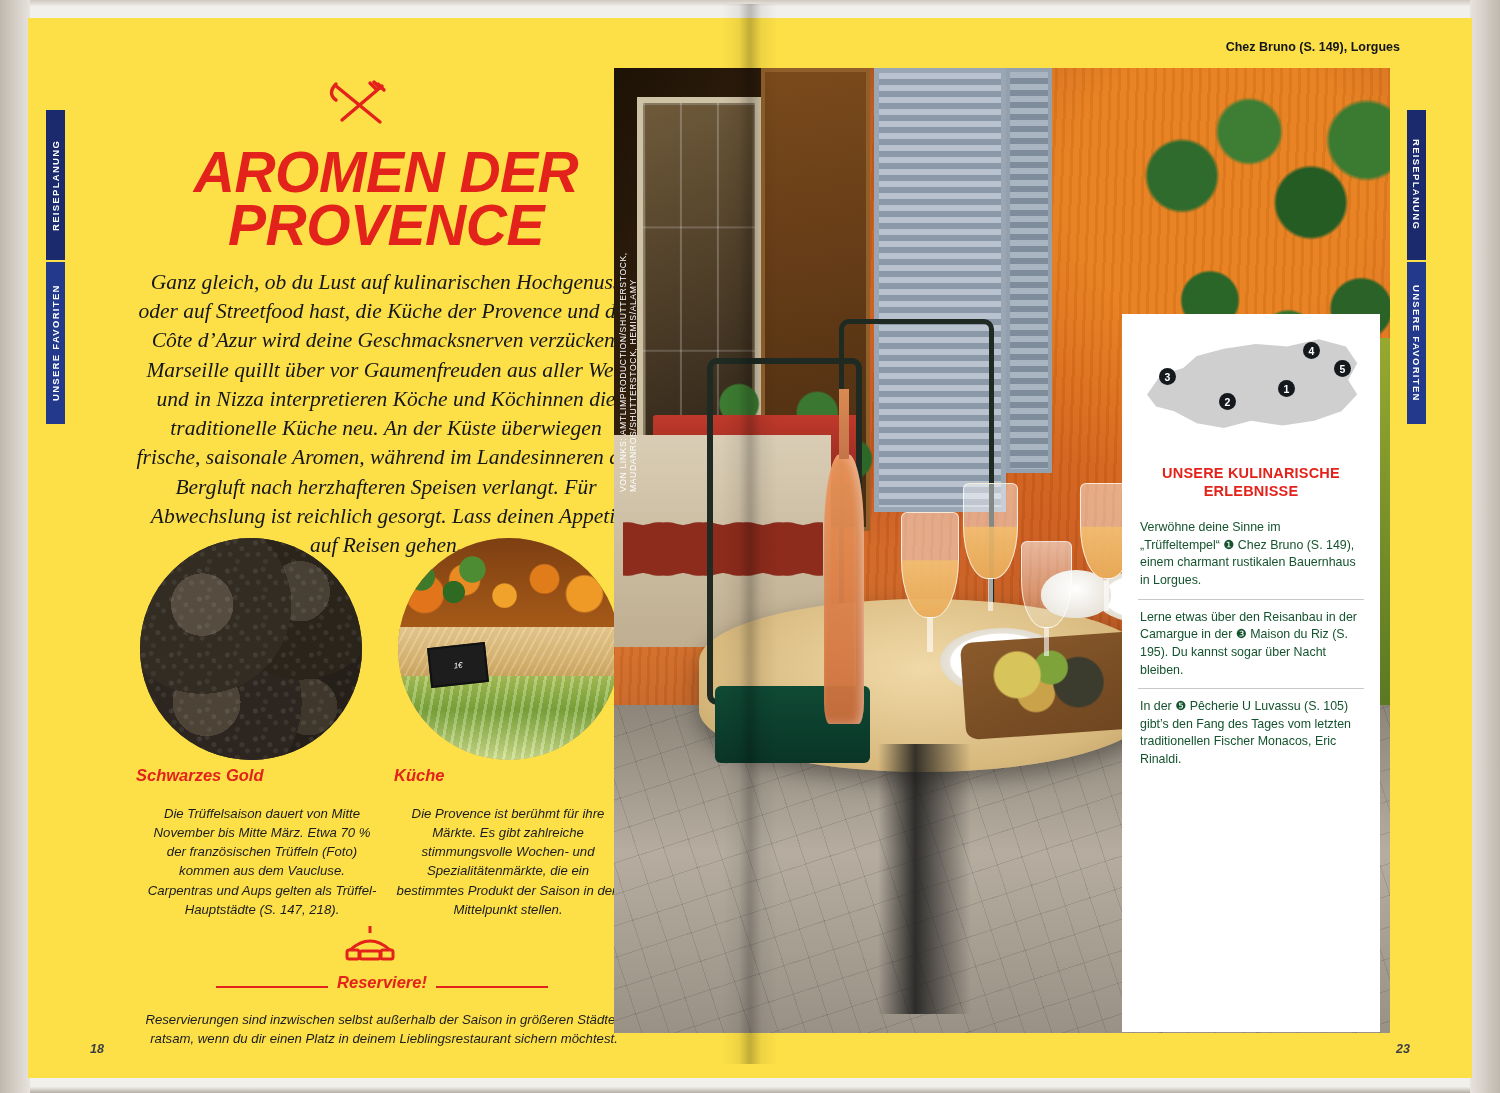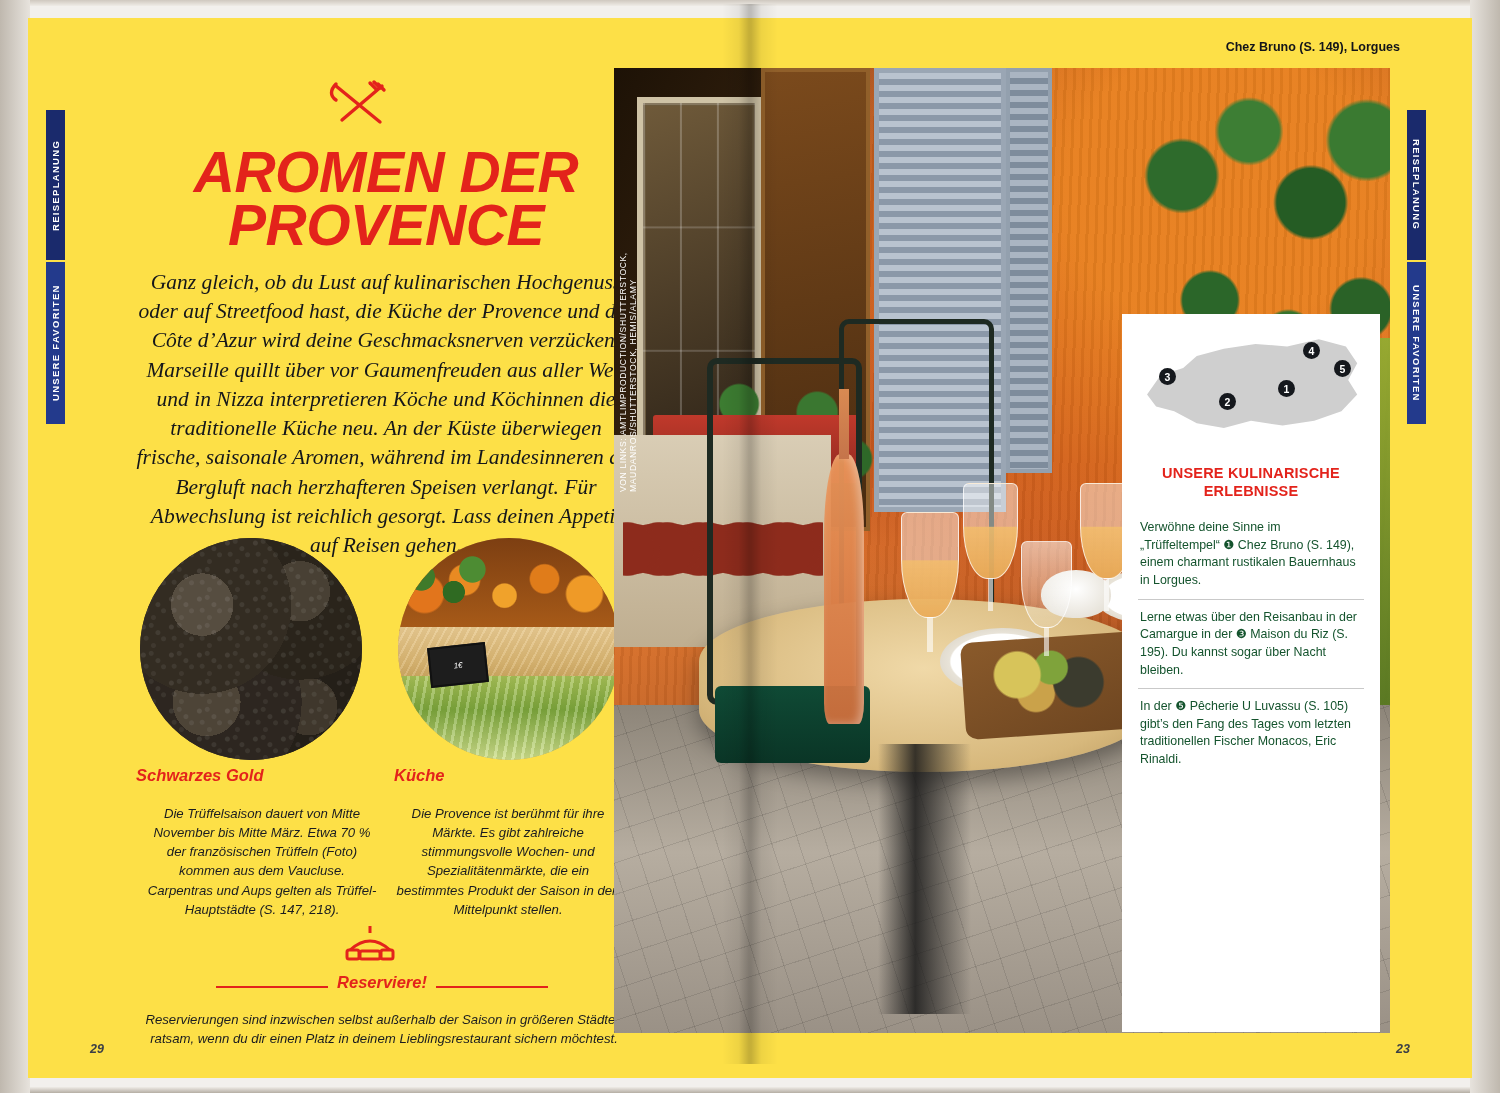--- a/index.html
+++ b/index.html
@@ -486,21 +486,21 @@
           </g>
         </svg>
       </div>
 
       <div class="reserve-head">Reserviere!</div>
       <div class="rule rule-l"></div>
       <div class="rule rule-r"></div>
       <div class="reserve-body">Reservierungen sind inzwischen selbst außerhalb der Saison in größeren Städten ratsam, wenn du dir einen Platz in deinem Lieblingsrestaurant sichern möchtest.</div>
     </div>
 
-    <div class="folio folio-l">29</div>
+    <div class="folio folio-l">18</div>
   </div>
 
   <div class="page-right">
     <div class="folio folio-r">23</div>
   </div>
 
   <div class="caption-top">Chez Bruno (S. 149), Lorgues</div>
 
   <div class="photo">
     <div class="ph-wall"></div>

